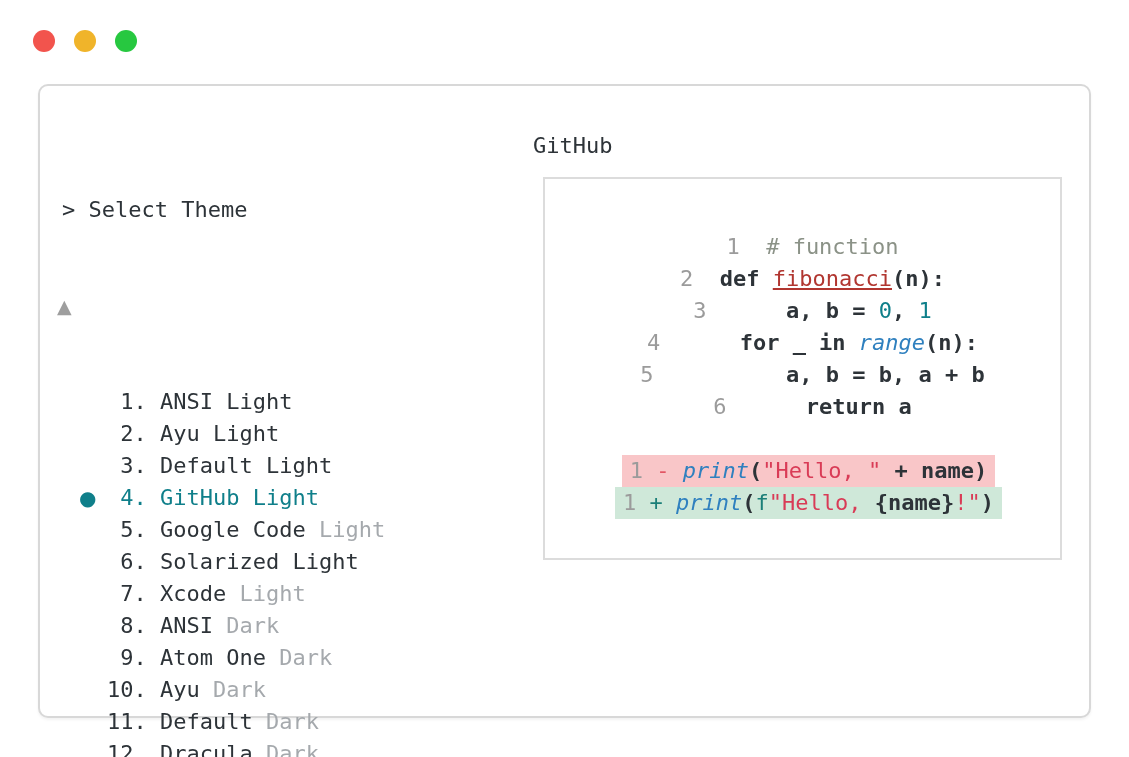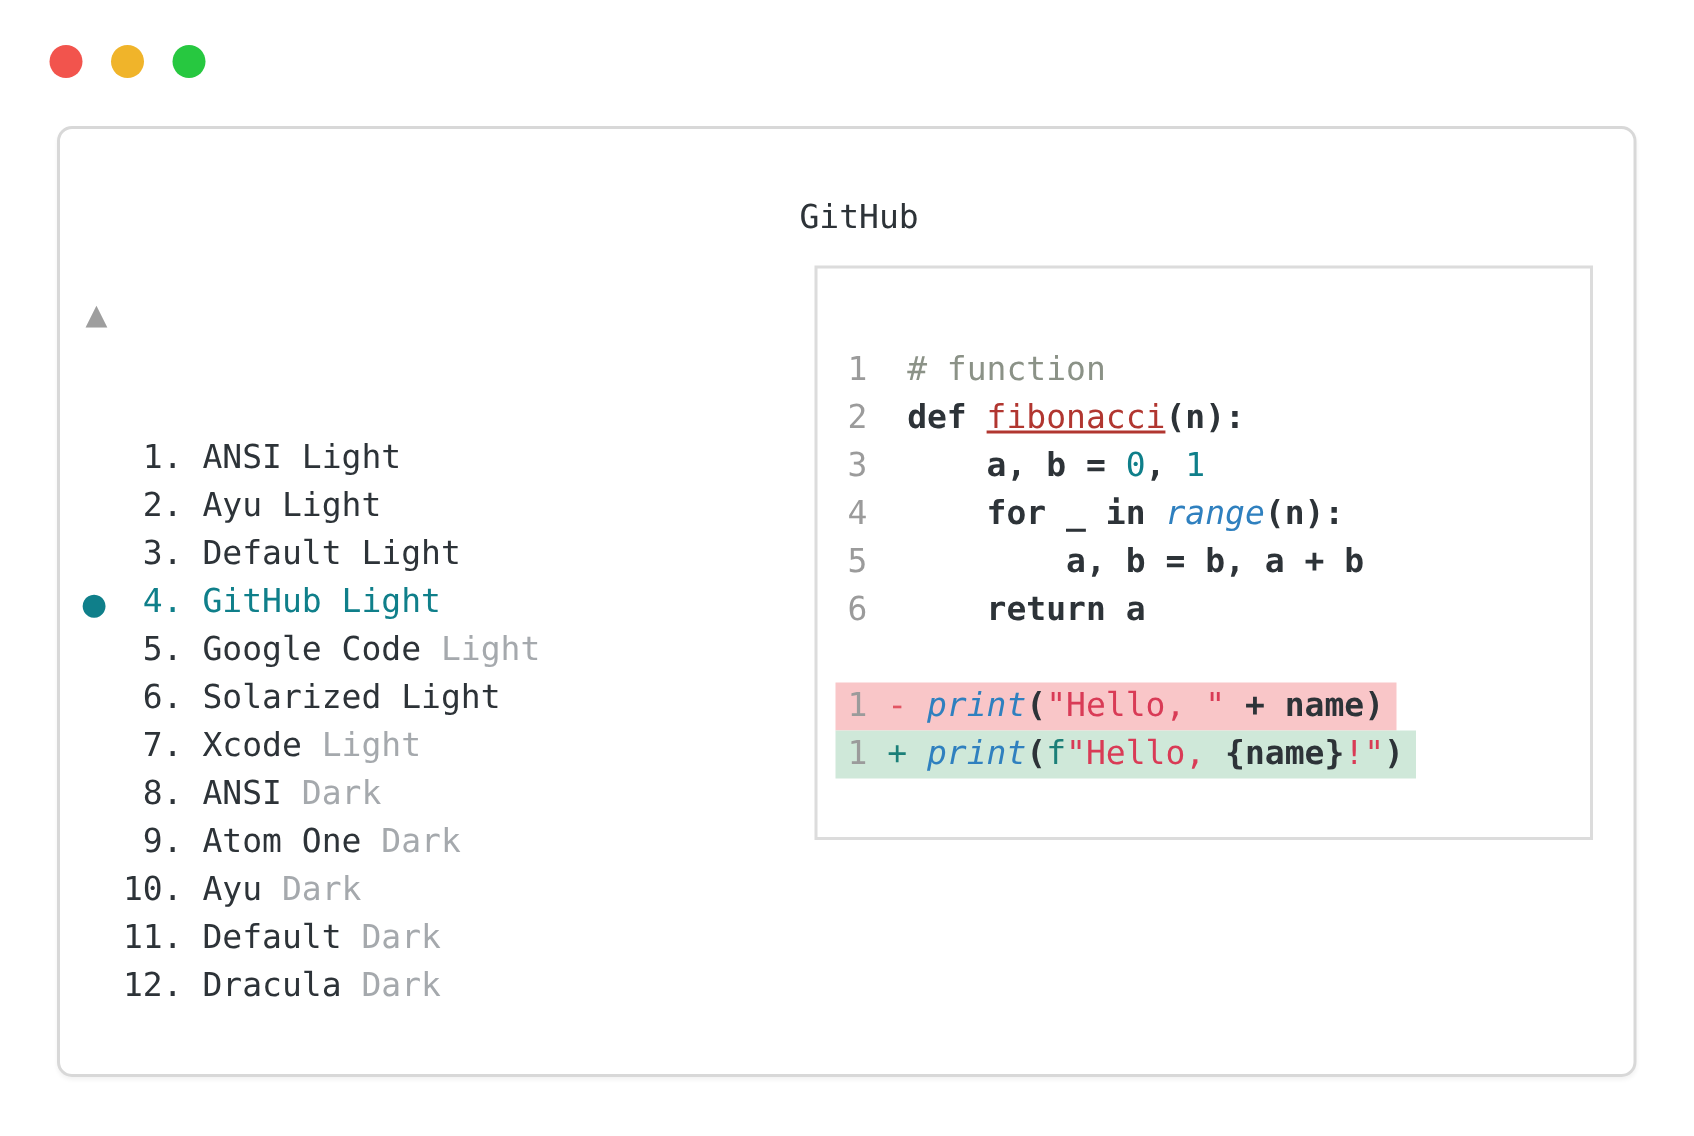--- a/index.html
+++ b/index.html
@@ -23,38 +23,38 @@
     font-size: 22px; line-height: 32px; white-space: pre;
   }
 
   .picker-flow { position: absolute; left: 22px; top: 44px; }
   .picker-flow > div { height: 32px; }
 
   .prompt { color: var(--text); }
   .scroll-arrow { font-family: "DejaVu Sans", "Liberation Sans", sans-serif; font-size: 19px; margin-left: -5px; cursor: pointer; }
   .scroll-arrow.up   { color: var(--arrow-up); }
 
-  .theme-item { position: relative; padding-left: 20px; cursor: pointer; }
+  .theme-item { position: relative; padding-left: 20px; cursor: pointer; margin-left: 25px; }
   .theme-item .num, .theme-item .main, .theme-item .variant { color: var(--text); }
   .theme-item .variant.muted { color: var(--muted); }
   .theme-item.selected .num,
   .theme-item.selected .main,
   .theme-item.selected .variant { color: var(--accent); }
   .theme-item .bullet {
     position: absolute; left: -8px; top: 0; color: var(--accent);
     font-family: "DejaVu Sans", "Liberation Sans", sans-serif; font-size: 20px;
   }
 
   
   .preview-title { position: absolute; left: 493px; top: 44px; height: 32px; color: var(--text); }
   .preview-panel {
     position: absolute; left: 503px; top: 91px; width: 519px; height: 383px;
     border: 2px solid var(--panel-border); background: #fff; overflow: hidden;
   }
-  .preview-code { position: absolute; left: 0; top: 52px; width: 100%; padding-left: 20px; white-space: pre; }
+  .preview-code { position: absolute; left: 0; top: 52px; width: 100%; padding-left: 20px; white-space: pre; text-align: center; }
   .code-line { height: 32px; }
   .gutter { color: var(--line-number); }
 
   .c-default        { color: var(--text); font-weight: bold; }
   .c-comment        { color: var(--comment); }
   .c-function       { color: var(--function-name); text-decoration: underline; }
   .c-number         { color: var(--number-literal); }
   .c-builtin        { color: var(--builtin); font-style: italic; }
   .c-string         { color: var(--string); }
   .c-minus          { color: var(--minus); }
@@ -73,20 +73,21 @@
 
   <div class="traffic-lights">
     <button class="light red"></button>
     <button class="light yellow"></button>
     <button class="light green"></button>
   </div>
 
   <div class="window">
 
     <div class="picker-flow">
+      <div class="prompt">&gt; Select Theme</div>
       <div class="scroll-arrow up">▲</div>
       <div id="theme-list-anchor" style="display:contents"><div class="theme-item"><span class="num"> 1. </span><span class="main">ANSI </span><span class="variant">Light</span></div><div class="theme-item"><span class="num"> 2. </span><span class="main">Ayu </span><span class="variant">Light</span></div><div class="theme-item"><span class="num"> 3. </span><span class="main">Default </span><span class="variant">Light</span></div><div class="theme-item selected"><span class="bullet">●</span><span class="num"> 4. </span><span class="main">GitHub </span><span class="variant">Light</span></div><div class="theme-item"><span class="num"> 5. </span><span class="main">Google Code </span><span class="variant muted">Light</span></div><div class="theme-item"><span class="num"> 6. </span><span class="main">Solarized </span><span class="variant">Light</span></div><div class="theme-item"><span class="num"> 7. </span><span class="main">Xcode </span><span class="variant muted">Light</span></div><div class="theme-item"><span class="num"> 8. </span><span class="main">ANSI </span><span class="variant muted">Dark</span></div><div class="theme-item"><span class="num"> 9. </span><span class="main">Atom One </span><span class="variant muted">Dark</span></div><div class="theme-item"><span class="num">10. </span><span class="main">Ayu </span><span class="variant muted">Dark</span></div><div class="theme-item"><span class="num">11. </span><span class="main">Default </span><span class="variant muted">Dark</span></div><div class="theme-item"><span class="num">12. </span><span class="main">Dracula </span><span class="variant muted">Dark</span></div></div>
       
       
       
     </div>
 
     <div class="preview-title">GitHub</div>
 
     <div class="preview-panel">

